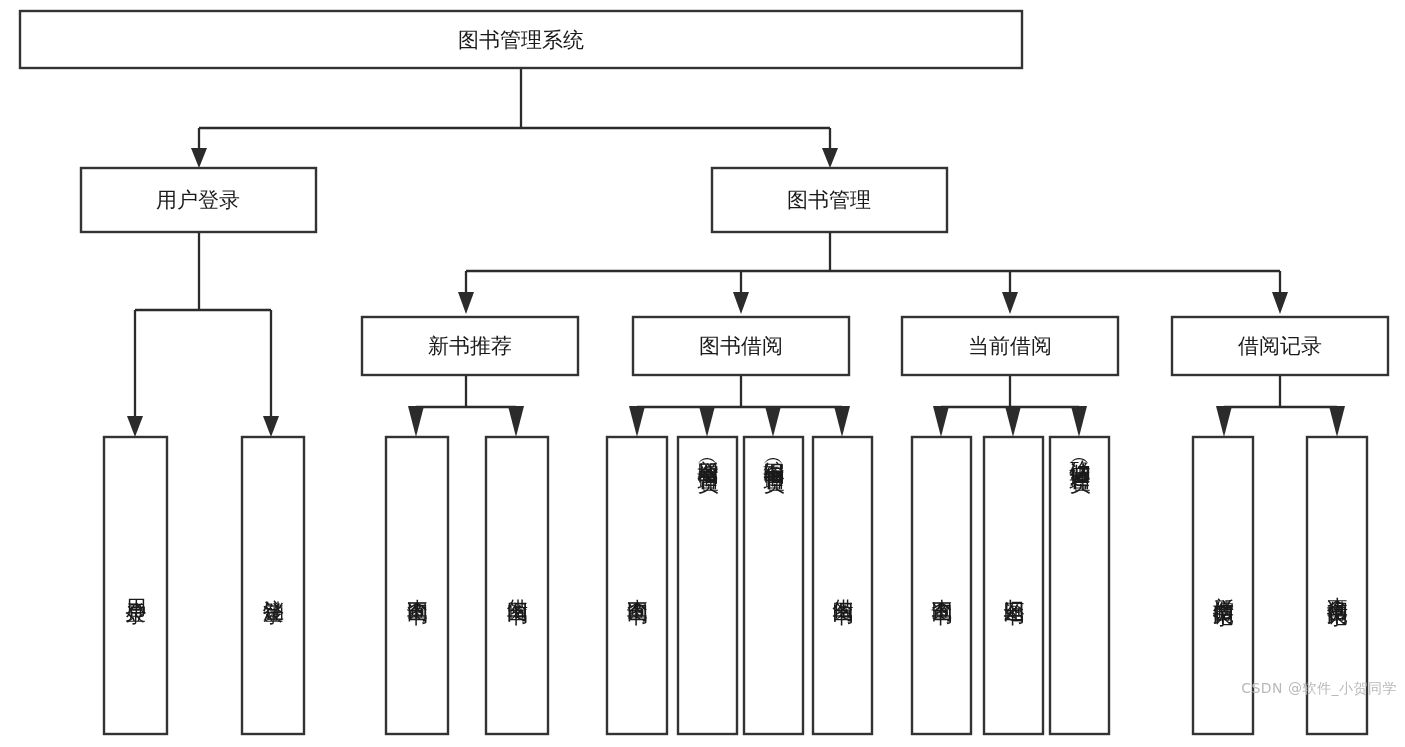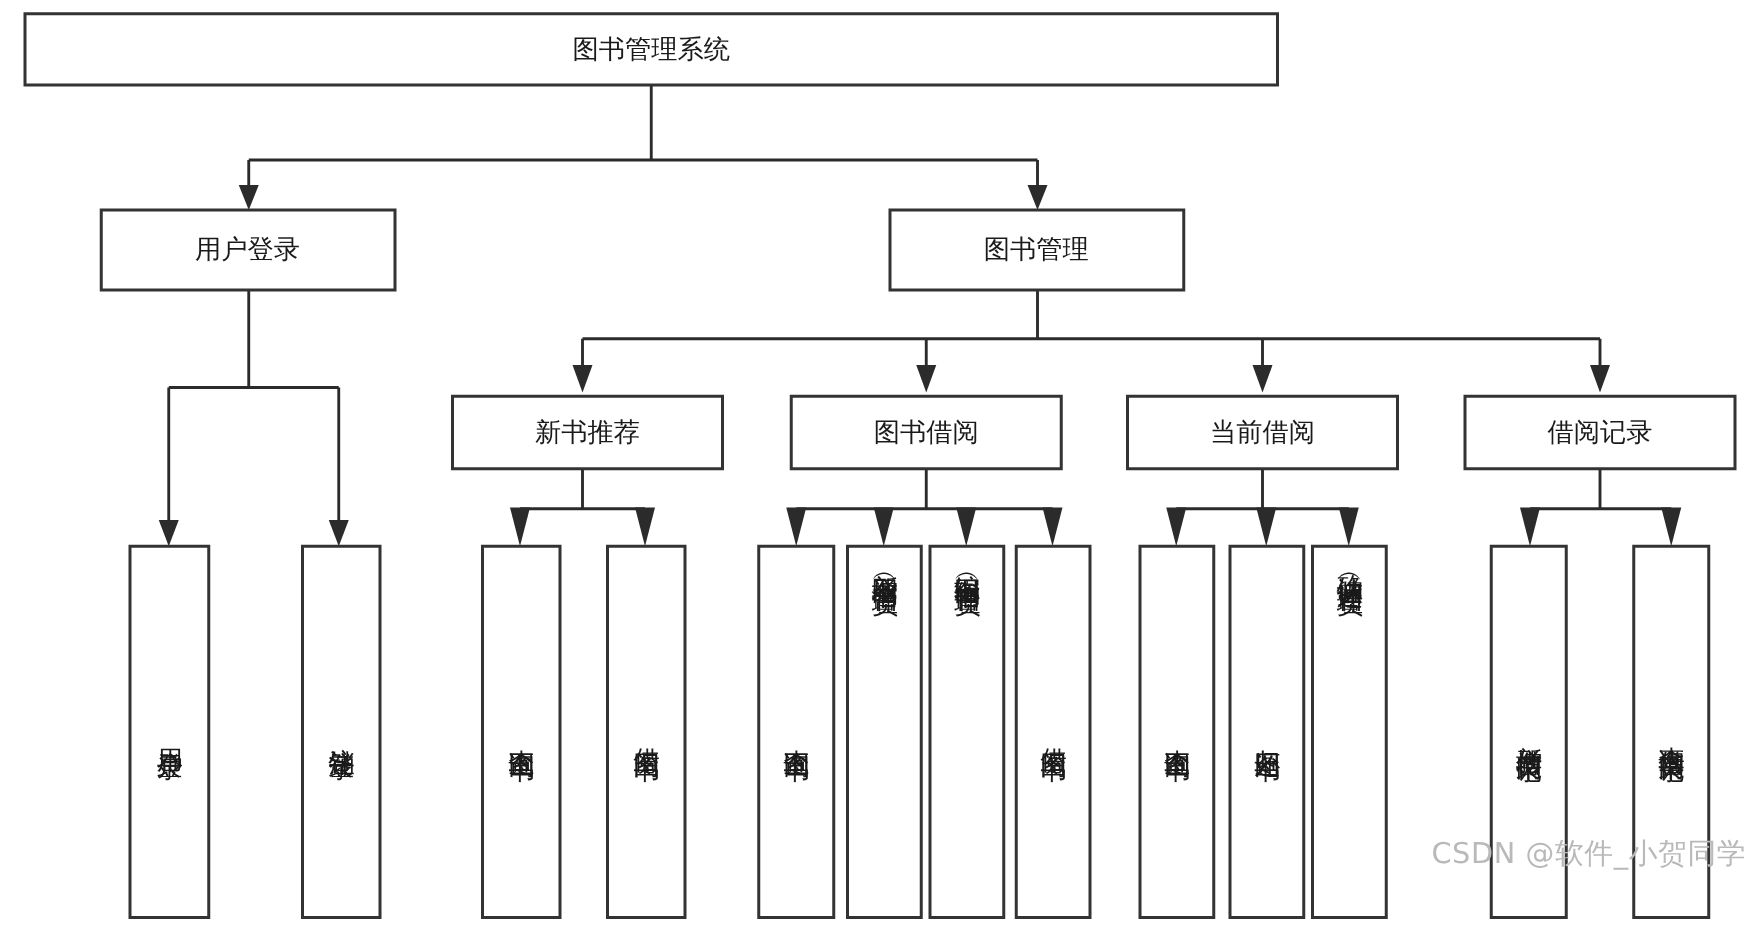--- a/index.html
+++ b/index.html
@@ -65,21 +65,21 @@
     letter-spacing: 2px;
     color: #1a1a1a;
     white-space: nowrap;
     pointer-events: none;
   }
   .watermark {
     position: absolute;
     right: 8px;
     bottom: 6px;
     font-family: "DejaVu Sans", "Liberation Sans", sans-serif;
-    font-size: 23px;
+    font-size: 14px;
     color: #b9b9b9;
     letter-spacing: 0.5px;
     white-space: nowrap;
   }
 </style>
 </head>
 <body>
 
 <div id="chart-root">
 

